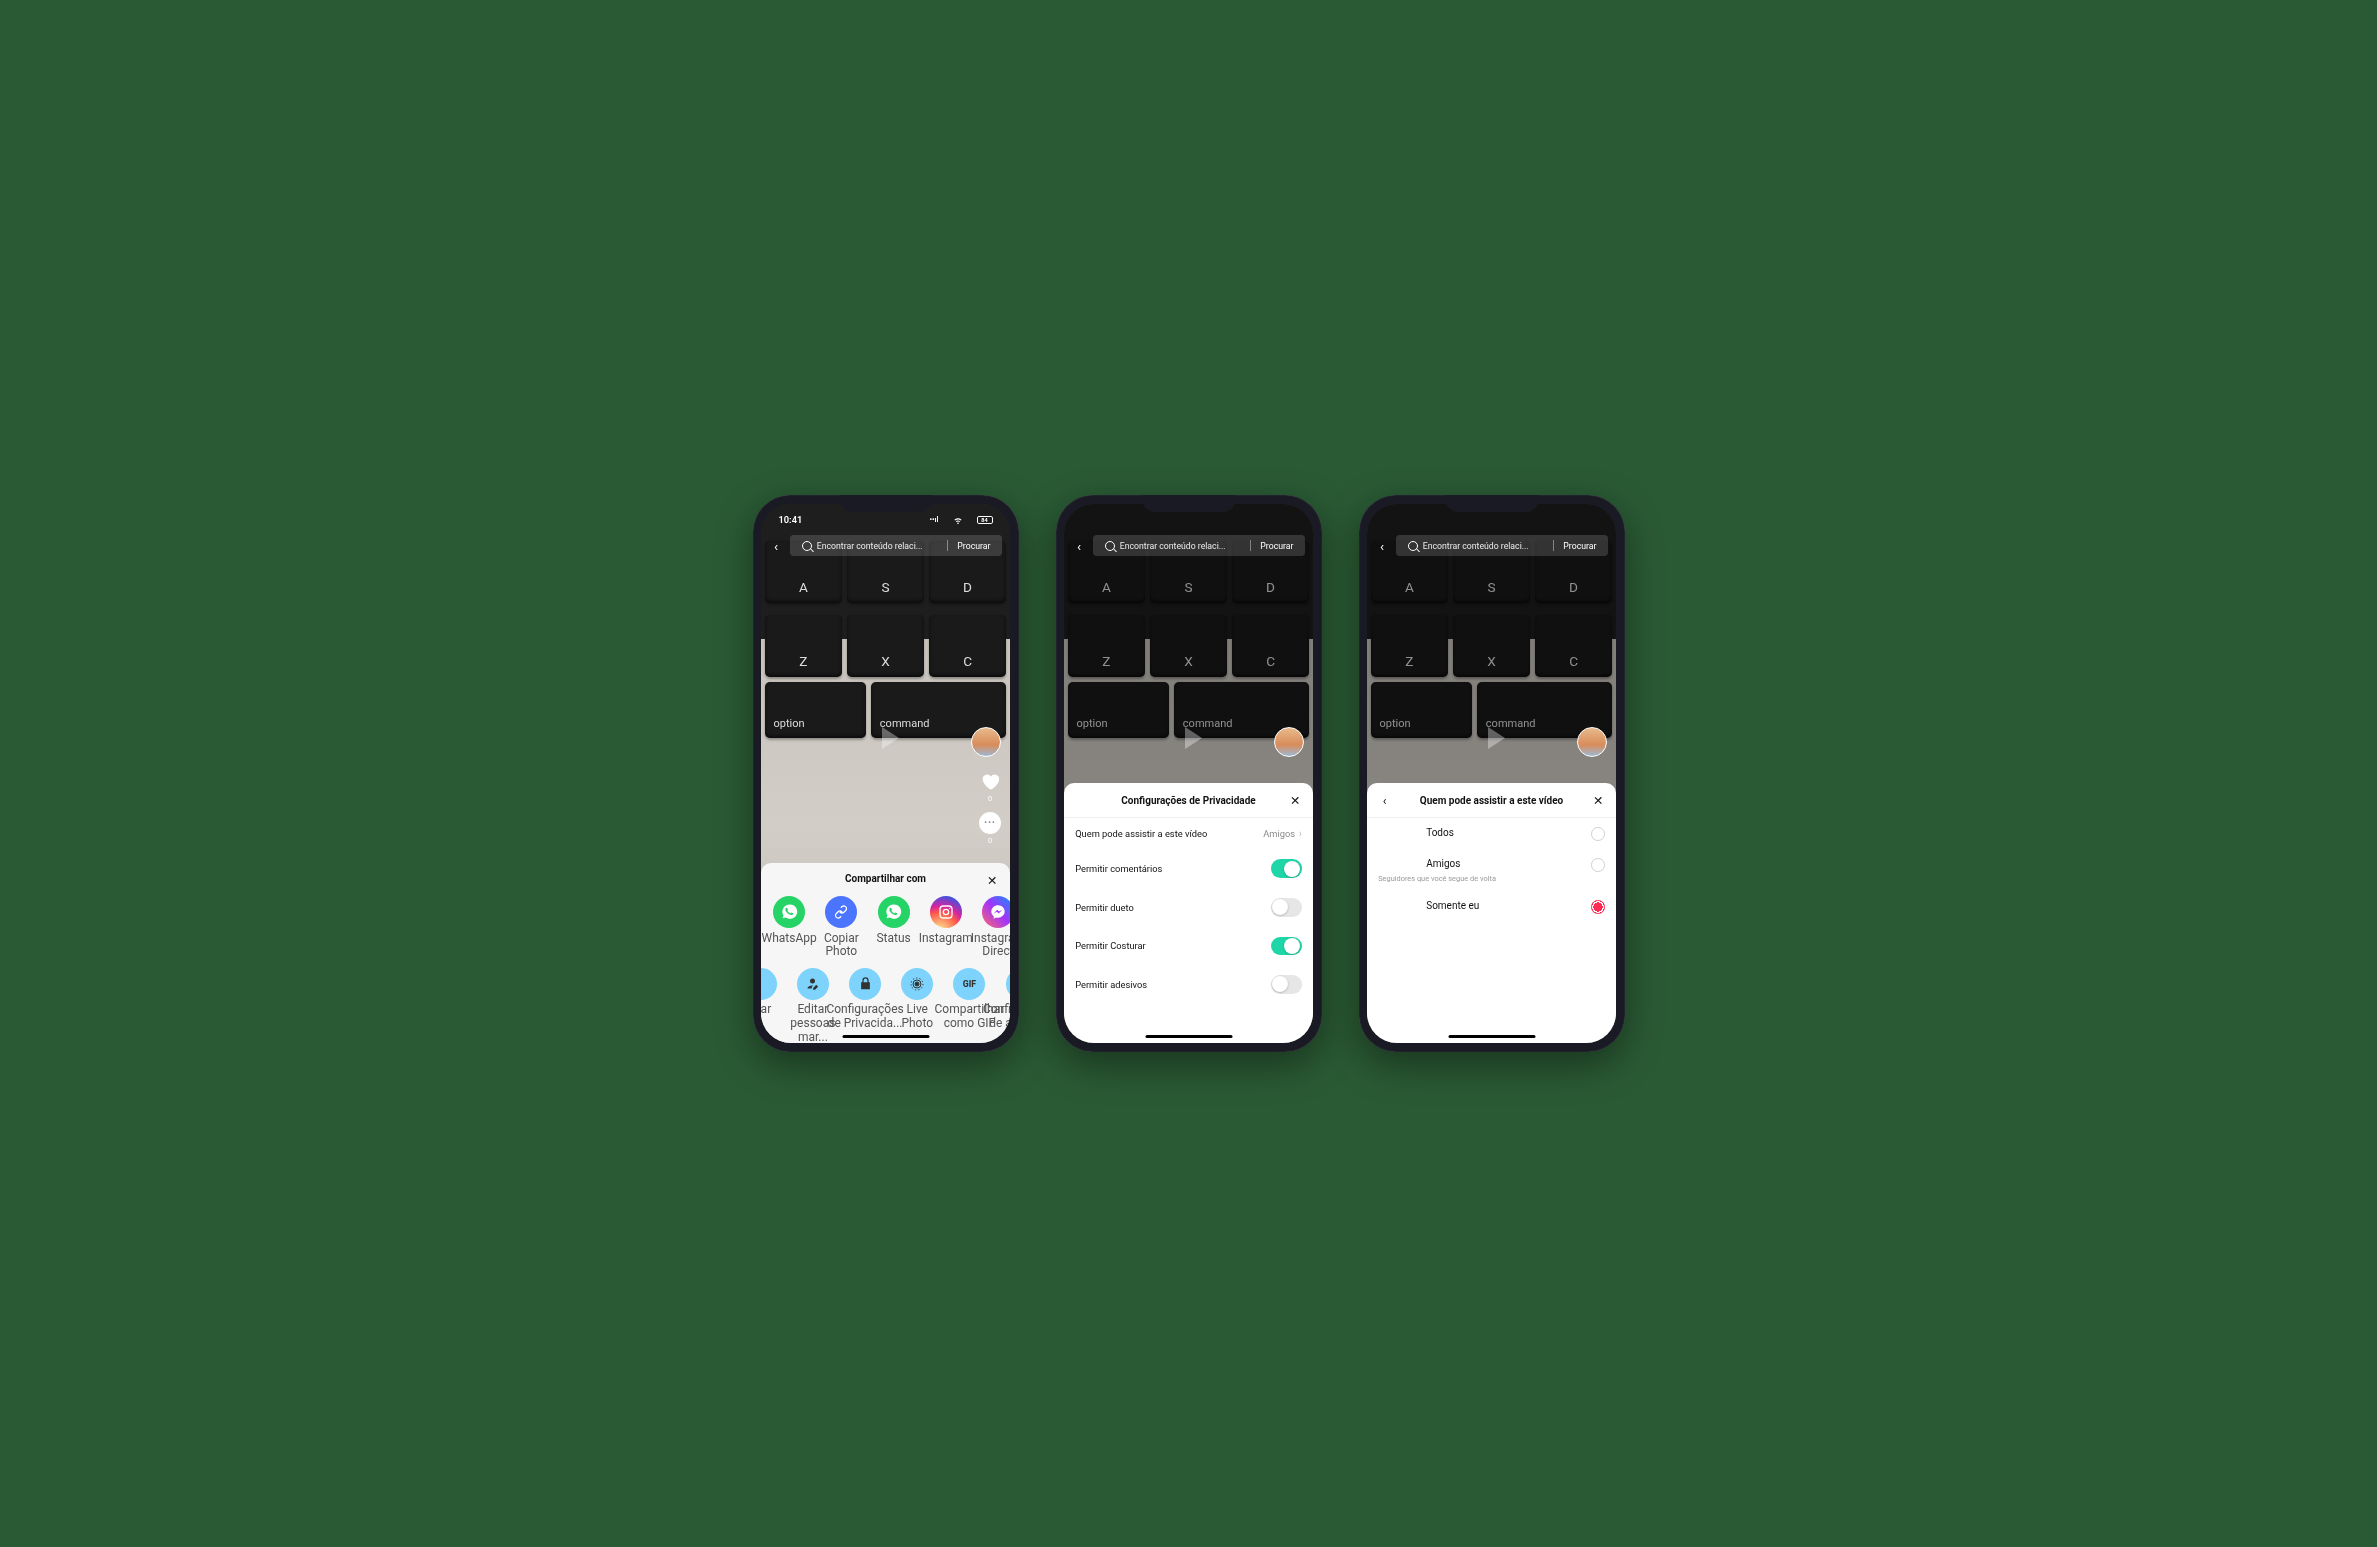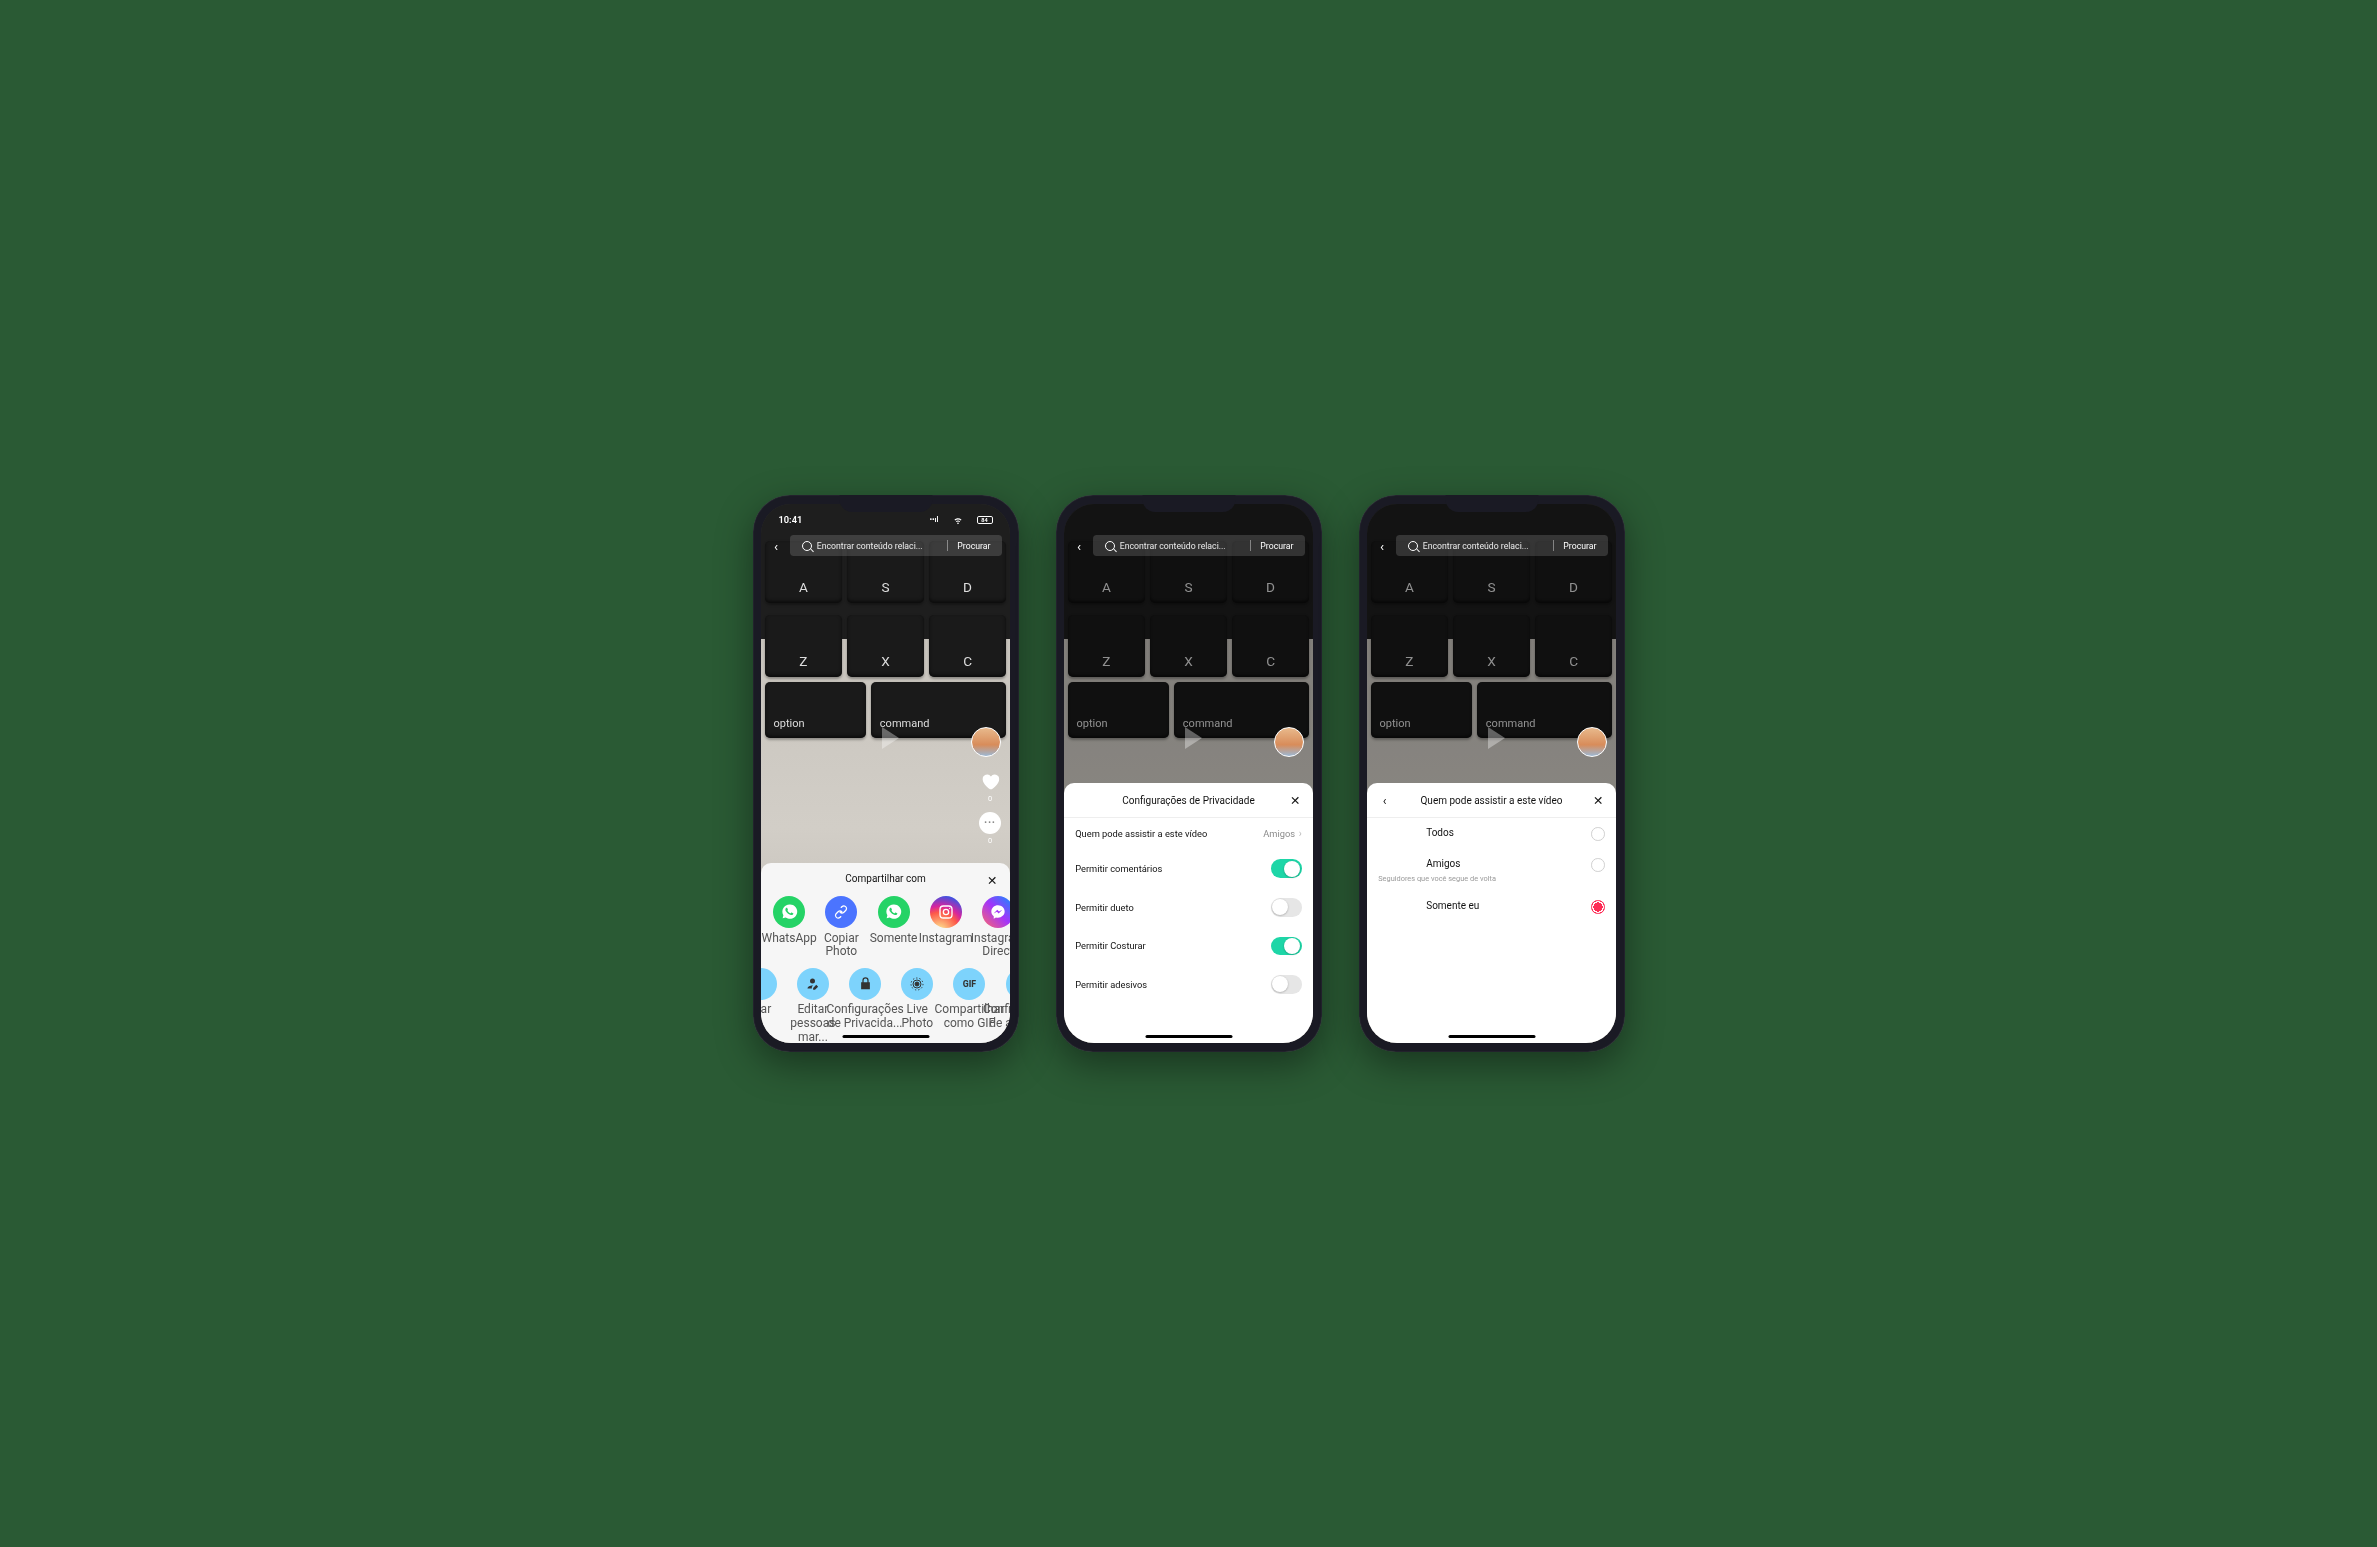--- a/index.html
+++ b/index.html
@@ -80,21 +80,21 @@
 
   .play-triangle { position:absolute; top:223px; left:121px; width:0; height:0; border-left:17.3px solid rgba(255,255,255,.35); border-top:11px solid transparent; border-bottom:11px solid transparent; z-index:30;}
 
   
   .sheet {
     position:absolute; left:0; right:0; bottom:0;
     background:#fff; border-radius: 10px 10px 0 0;
     z-index: 80; padding-bottom: 17.3px;
   }
   .sheet-header { display:flex; align-items:center; justify-content:center; position:relative; height:35px; border-bottom:0.6px solid #eee;}
-  .sheet-title { font-size:10px; font-weight:400; color:#111;}
+  .sheet-title { font-size:10px; font-weight:700; color:#111;}
   .sheet-close { position:absolute; right:10px; top:10px; width:15px; height:15px; display:flex; align-items:center; justify-content:center; font-size:12.4px; color:#111; cursor:pointer;}
   .sheet-back { position:absolute; left:10px; top:10px; width:15px; height:15px; display:flex; align-items:center; justify-content:center; font-size:12.4px; color:#111; cursor:pointer;}
 
   
   .share-sheet { height: 180px; background:#f6f6f6;}
   .share-sheet .sheet-header { border-bottom:none; height:30px;}
   .share-row { display:flex; gap: 6.2px; padding: 2.5px 5px 6.2px; overflow:hidden;}
   .share-item { width:46px; flex-shrink:0; display:flex; flex-direction:column; align-items:center; gap:3.7px;}
   .share-item.partial-left { margin-left:-28.5px; }
   .share-icon { width:32px; height:32px; border-radius:50%; display:flex; align-items:center; justify-content:center; color:#fff; font-size:15px; font-weight:700;}
@@ -207,21 +207,21 @@
               </svg>
             </div>
           <span class="share-label">Copiar Photo</span>
         </div>
         <div class="share-item">
           <div class="share-icon wa">
               <svg viewBox="0 0 24 24" style="width:17.3px;height:17.3px;fill:#fff">
                 <path d="M12 2a10 10 0 00-8.7 15l-1 4 4.2-1A10 10 0 1012 2zm4.8 13.6c-.2.6-1.2 1.1-1.7 1.2-.5 0-1 .2-3.3-.7-2.8-1.1-4.5-4-4.7-4.2-.1-.2-1-1.4-1-2.7s.7-2 .9-2.2c.2-.2.5-.3.7-.3h.5c.2 0 .4 0 .6.5l.8 2c0 .1.1.3 0 .4l-.4.6c-.1.2-.3.3-.1.6.1.2.7 1.2 1.6 2 1.1 1 2 1.2 2.3 1.4.2.1.4 0 .5-.1l.7-.8c.2-.2.4-.2.6-.1l1.9.9c.2.1.4.2.4.3 0 .2 0 .7-.3 1.2z"></path>
               </svg>
             </div>
-          <span class="share-label">Somente</span>
+          <span class="share-label">Status</span>
         </div>
         <div class="share-item">
           <div class="share-icon insta">
               <svg viewBox="0 0 24 24" style="width:16px;height:16px;fill:none;stroke:#fff;stroke-width:2">
                 <rect x="3" y="3" width="18" height="18" rx="5"></rect>
                 <circle cx="12" cy="12" r="4"></circle>
                 <circle cx="17.5" cy="6.5" r="1" fill="#fff" stroke="none"></circle>
               </svg>
             </div>
           <span class="share-label">Instagram</span>

